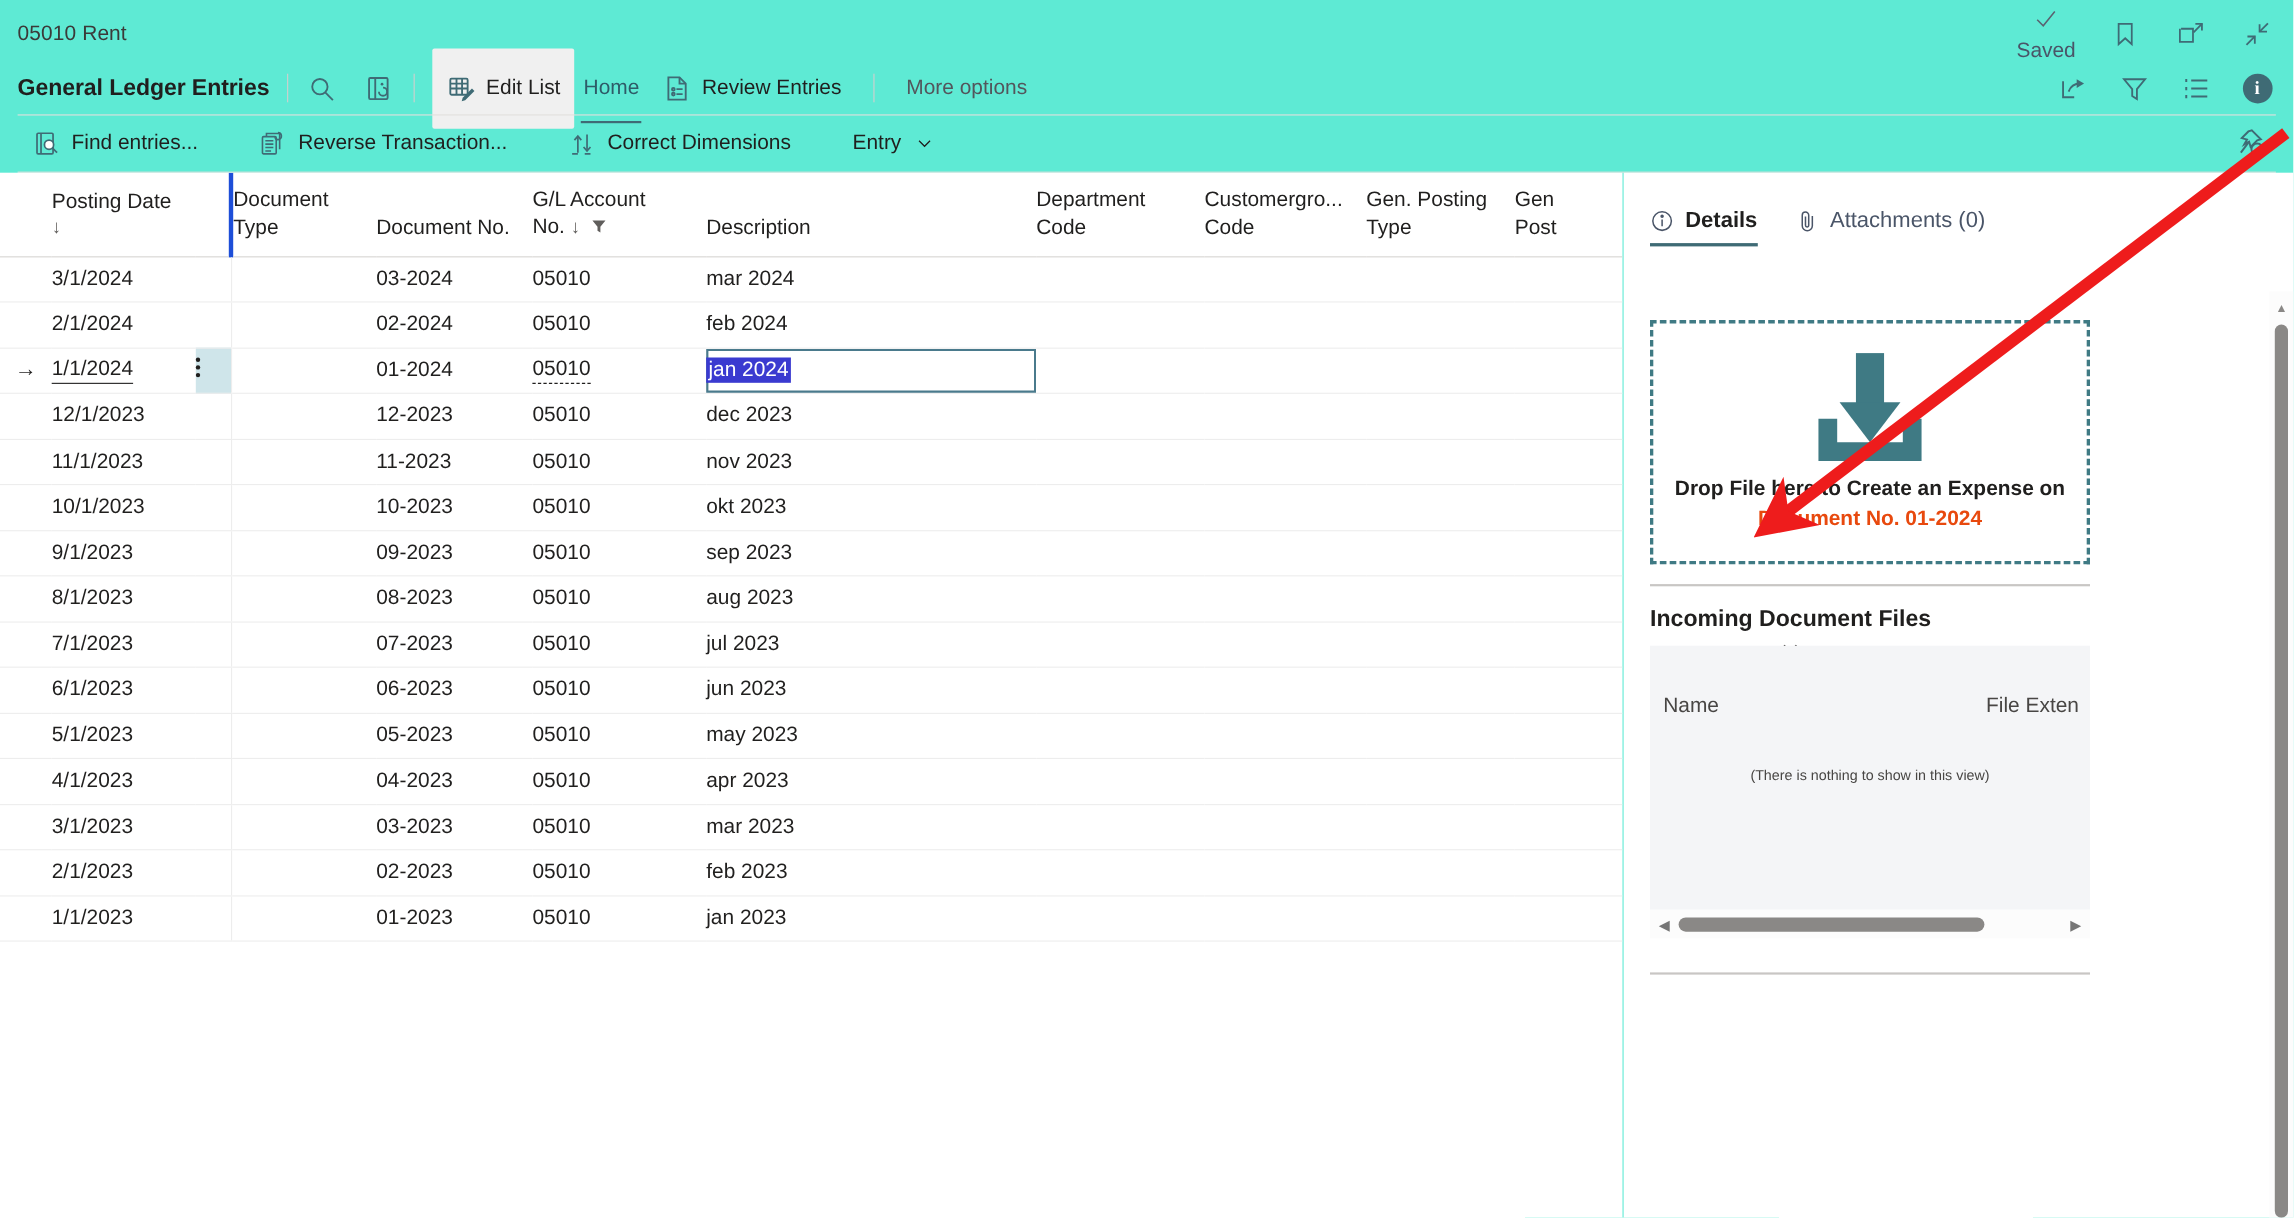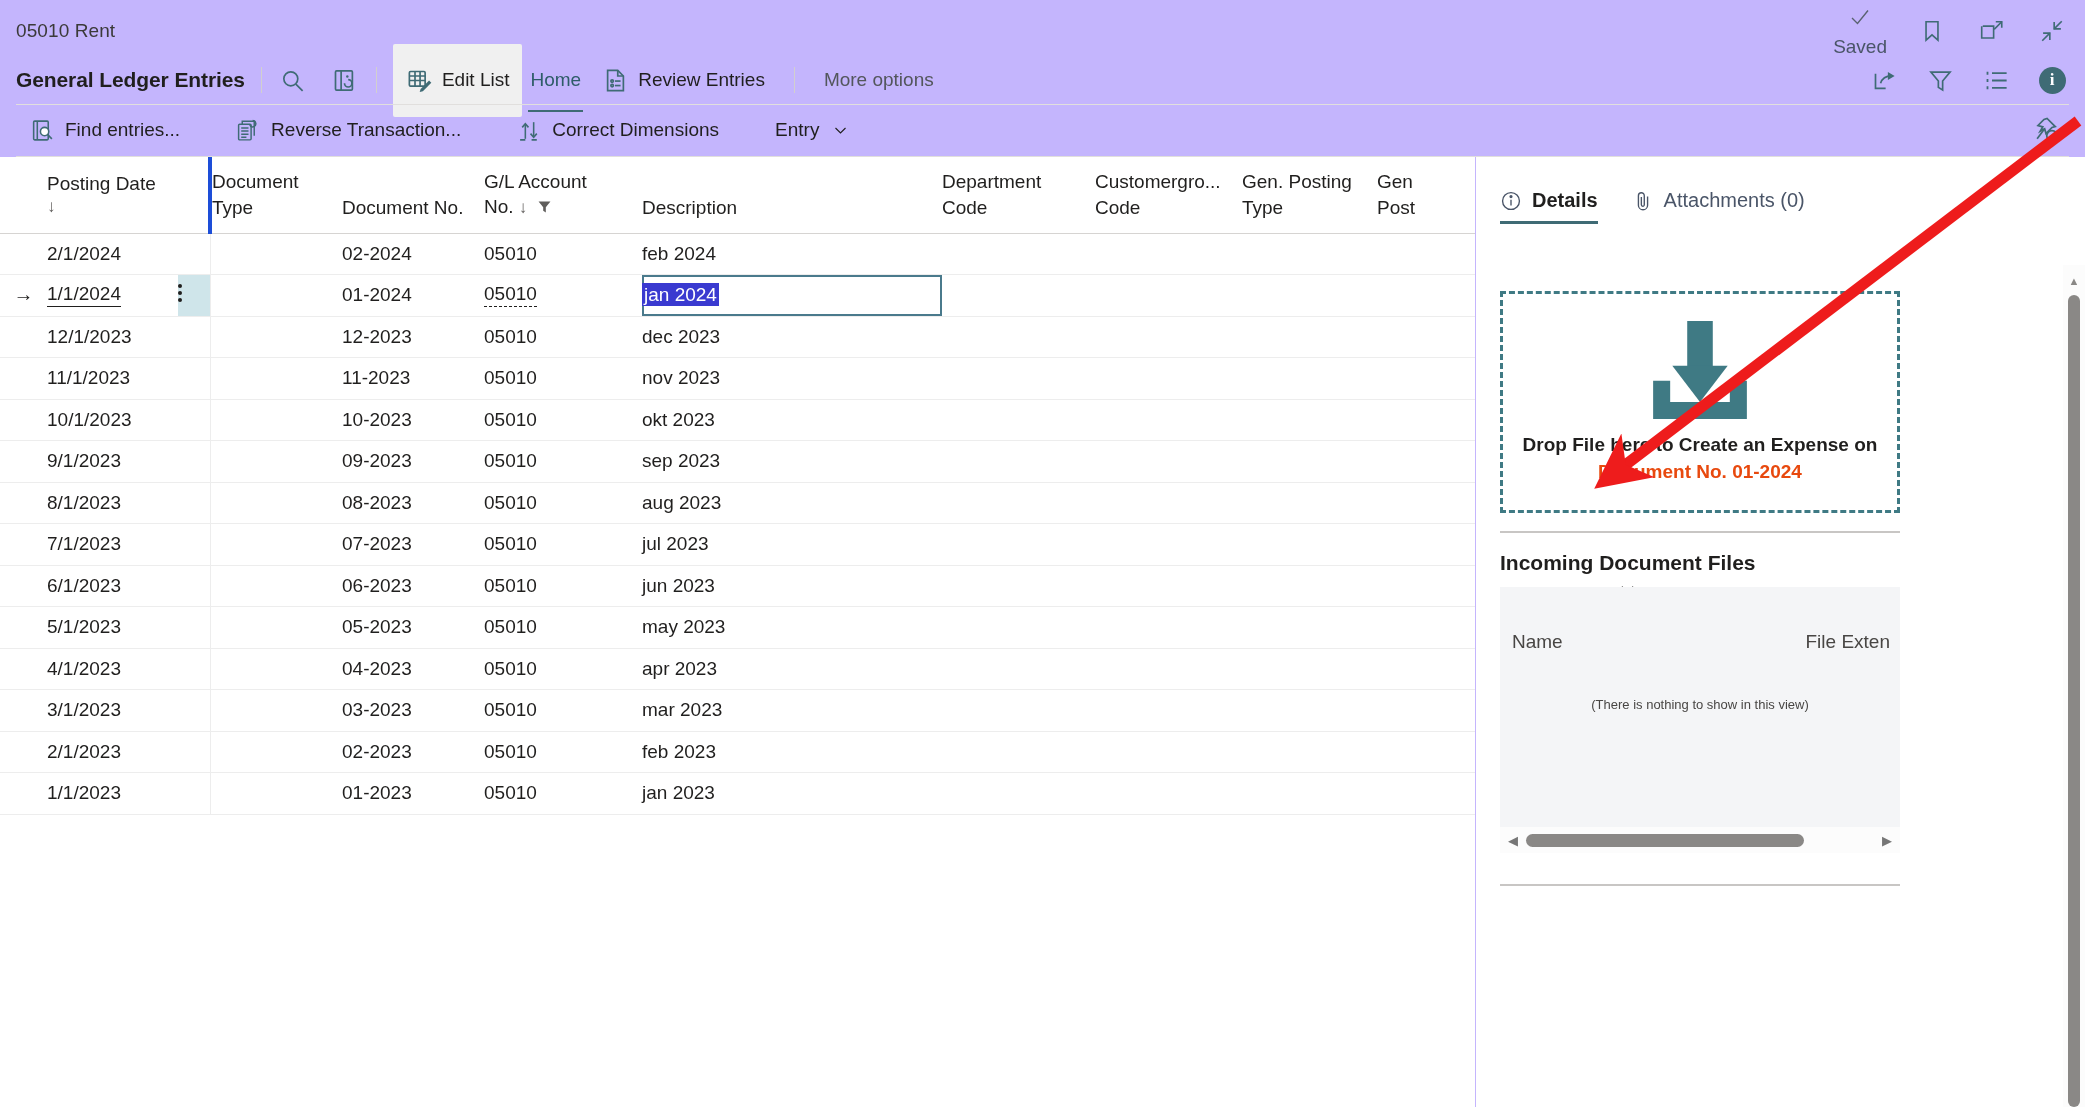--- a/index.html
+++ b/index.html
@@ -7,21 +7,21 @@
     margin: 0; padding: 0;
     width: 2085px; height: 1107px;
     overflow: hidden;
     background: #ffffff;
     font-family: "Liberation Sans", sans-serif;
     -webkit-font-smoothing: antialiased;
   }
   #app {
     position: relative;
     width: 2085px; height: 1107px;
-    background: #c4b5fd;
+    background: #5eead4;
   }
 
   
   .topbar {
     position: absolute; top: 0; left: 0; right: 0; height: 62px;
     display: flex; align-items: center;
   }
   .breadcrumb {
     margin-left: 16px;
     font-size: 19px;
@@ -452,20 +452,33 @@
             <div class="hdr-2line">
               <div>Gen</div>
               <div>Post</div>
             </div>
           </th>
         </tr>
       </thead>
       <tbody id="grid-body">
           <tr>
             <td class="cell-sel-marker"></td>
+            <td><span>3/1/2024</span></td>
+            <td></td>
+            <td style="border-left: 1px solid rgb(237, 237, 237);"></td>
+            <td>03-2024</td>
+            <td>05010</td>
+            <td>mar 2024</td>
+            <td></td>
+            <td></td>
+            <td></td>
+            <td></td>
+          </tr>
+          <tr>
+            <td class="cell-sel-marker"></td>
             <td><span>2/1/2024</span></td>
             <td></td>
             <td style="border-left: 1px solid rgb(237, 237, 237);"></td>
             <td>02-2024</td>
             <td>05010</td>
             <td>feb 2024</td>
             <td></td>
             <td></td>
             <td></td>
             <td></td>

